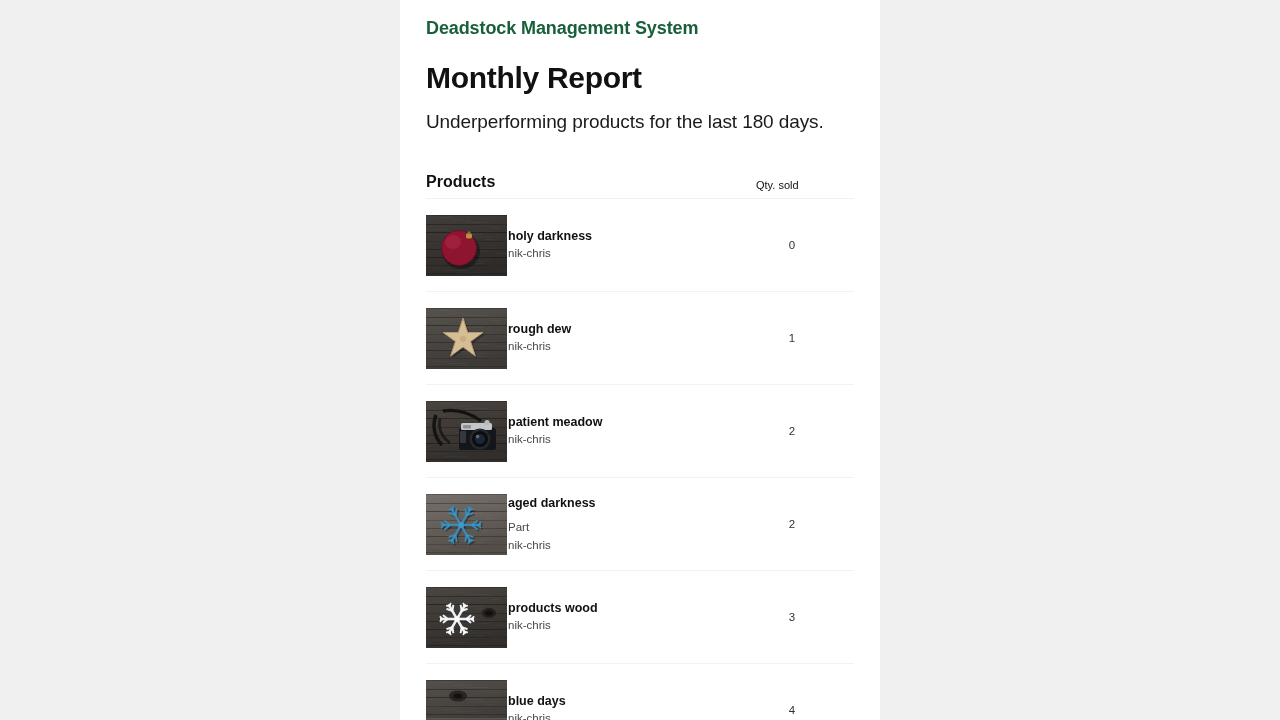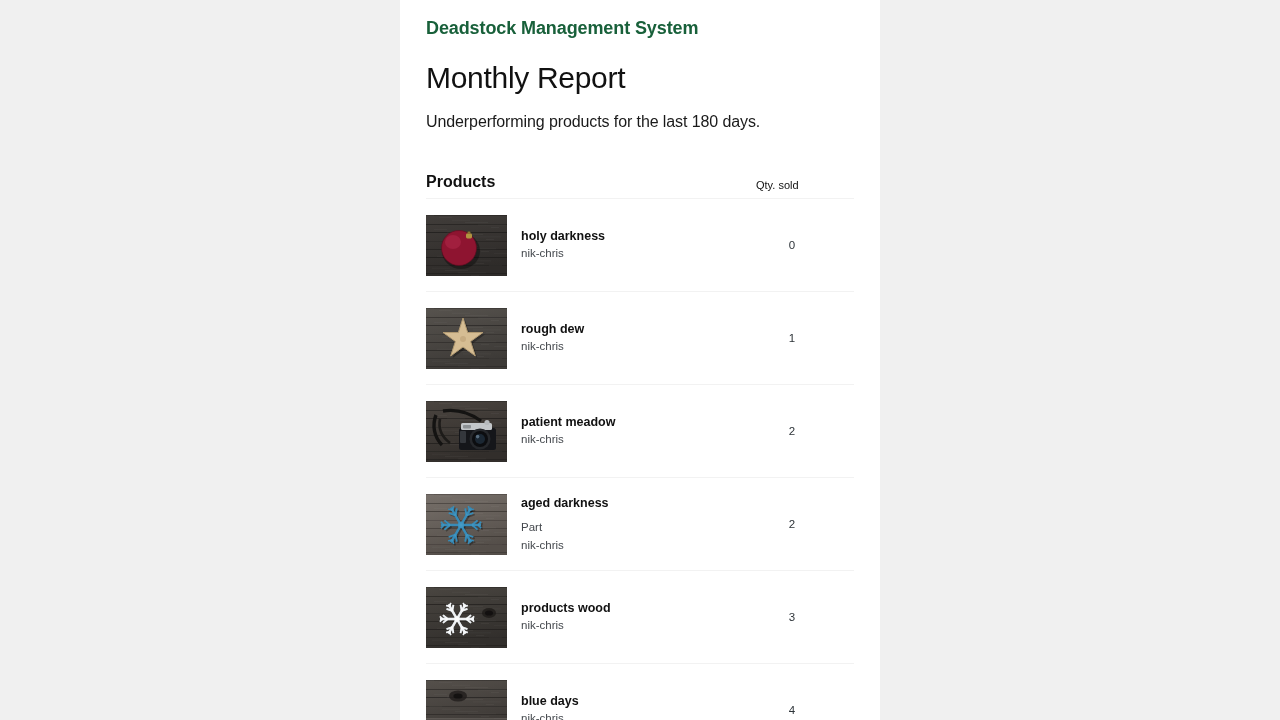--- a/index.html
+++ b/index.html
@@ -41,29 +41,29 @@
     font-size: 18px;
     font-weight: bold;
     color: #18603a;
     letter-spacing: -0.1px;
     padding-top: 17px;
     line-height: 22px;
   }
 
   .report-heading {
     font-size: 30px;
-    font-weight: normal;
+    font-weight: bold;
     color: #111111;
     line-height: 36px;
     margin-top: 21px;
     letter-spacing: -0.3px;
   }
 
   .report-subtitle {
-    font-size: 16px;
+    font-size: 19px;
     font-weight: normal;
     color: #1a1a1a;
     line-height: 24px;
     margin-top: 14px;
     letter-spacing: -0.1px;
   }
 
   .table-head {
     display: flex;
     align-items: flex-end;
@@ -104,21 +104,21 @@
     flex: 0 0 81px;
     overflow: hidden;
     position: relative;
     background: #4a4540;
   }
 
   .thumb svg { display: block; width: 81px; height: 61px; }
 
   .row-info {
     flex: 1 1 auto;
-    padding-left: 14px;
+    padding-left: 1px;
     min-width: 0;
   }
 
   .row-title {
     font-size: 12.5px;
     font-weight: bold;
     color: #111111;
     line-height: 16px;
   }
 

